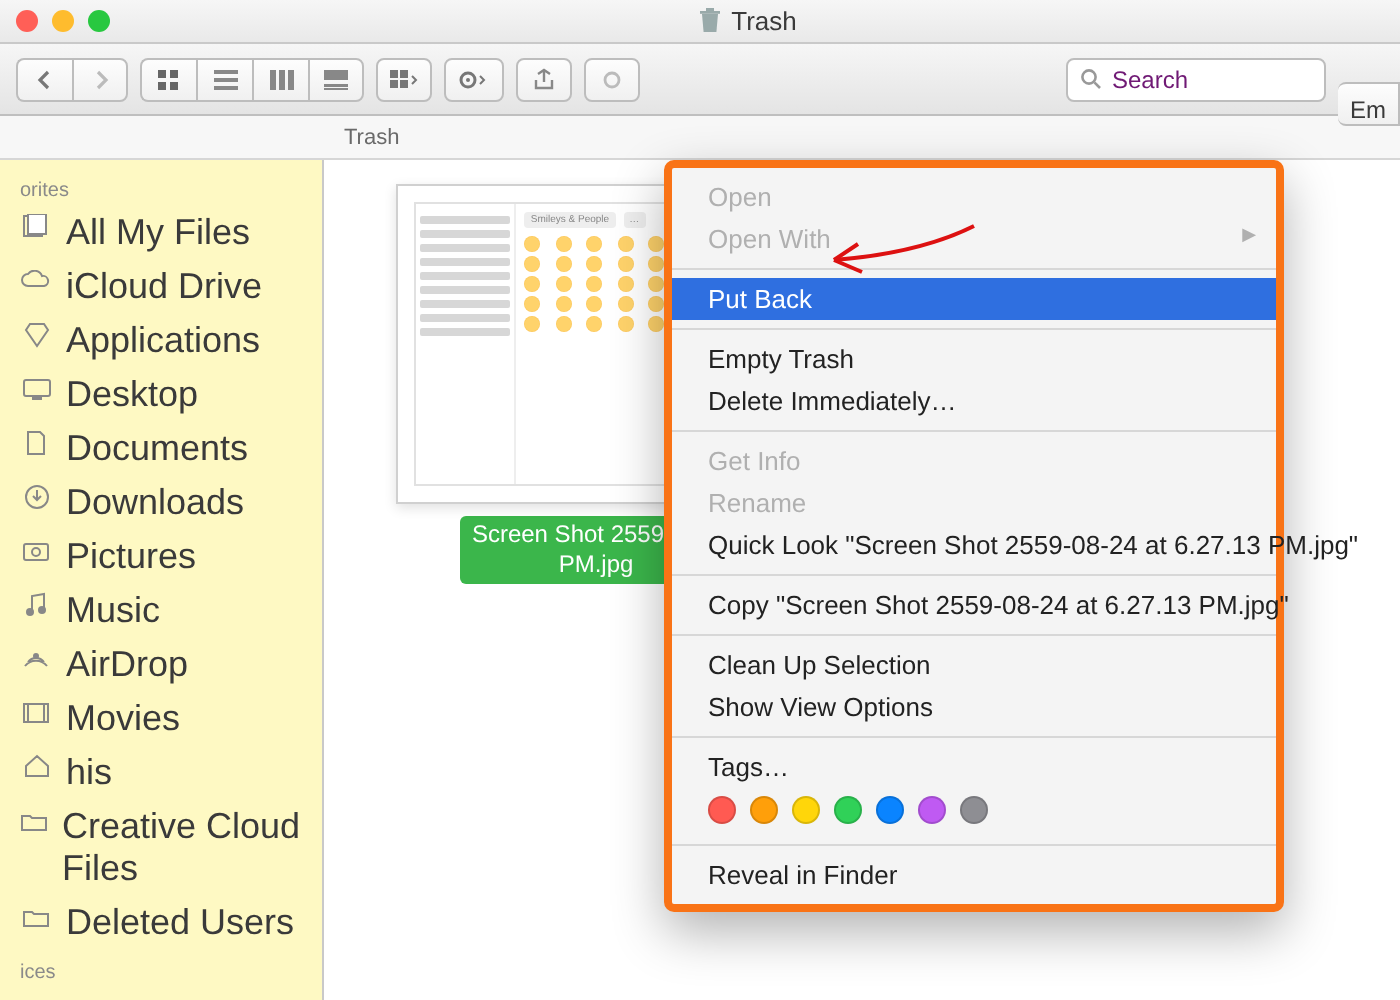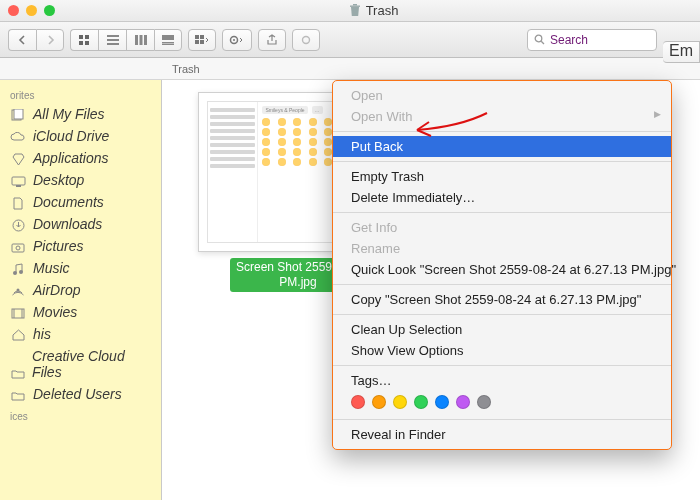--- a/index.html
+++ b/index.html
@@ -16,50 +16,50 @@
 
 .toolbar { height: 36px; background: linear-gradient(#f6f6f6,#e4e4e4); border-bottom: 1px solid #bfbfbf; display: flex; align-items: center; padding: 0 8px; gap: 6px; }
 .tbtn { height: 22px; min-width: 28px; padding: 0 6px; background: linear-gradient(#fdfdfd,#f0f0f0); border: 1px solid #bdbdbd; border-radius: 4px; display: flex; align-items: center; justify-content: center; color: #555; }
 .tbtn svg { display: block; }
 .seg { display: flex; }
 .seg .tbtn { border-radius: 0; border-right-width: 0; }
 .seg .tbtn:first-child { border-radius: 4px 0 0 4px; }
 .seg .tbtn:last-child { border-radius: 0 4px 4px 0; border-right-width: 1px; }
 .toolbar .spacer { flex: 1; }
 .search { height: 22px; width: 130px; background: #fff; border: 1px solid #bdbdbd; border-radius: 4px; display: flex; align-items: center; padding: 0 6px; color: #701a75; font-size: 12px; gap: 5px; }
-.empty-btn { height: 22px; padding: 0 6px; background: linear-gradient(#fdfdfd,#f0f0f0); border: 1px solid #bdbdbd; border-left: none; border-radius: 4px 0 0 4px; margin-right: -8px; font-size: 16px; color:#3a3a3a; display:flex; align-items:flex-start;margin-top:24px; }
+.empty-btn { height: 22px; padding: 0 6px; background: linear-gradient(#fdfdfd,#f0f0f0); border: 1px solid #bdbdbd; border-left: none; border-radius: 4px 0 0 4px; margin-right: -8px; font-size: 12px; color:#3a3a3a; display:flex; align-items:flex-end;margin-top:24px; }
 
 
 .locrow { height: 22px; background: #f7f7f7; border-bottom: 1px solid #d6d6d6; display: flex; align-items: center; padding: 0 10px; font-size: 11px; color: #6a6a6a; }
 .locrow-main { margin-left: 162px; }
 
 
 .body { display: flex; height: calc(500px - 22px - 36px - 22px); }
 .sidebar { width: 162px; background: #fef9c3; border-right: 1px solid #c9c9c9; padding-top: 4px; overflow: hidden; }
 .sec-head { font-size: 10px; color: #8a8a8a; padding: 6px 10px 2px; }
-.sb-item { display: flex; align-items: flex-end; gap: 7px; padding: 3px 10px; font-size: 14px; color: #3a3a3a; font-style: italic; }
+.sb-item { display: flex; align-items: flex-start; gap: 7px; padding: 3px 10px; font-size: 18px; color: #3a3a3a; }
 .sb-item .ic { width: 16px; height: 14px; display:flex; align-items:center; justify-content:center; color:#6e6e6e; }
 
 .content { flex: 1; background: #fff; position: relative; padding: 14px; }
 
 
 .file-tile { width: 200px; position: absolute; left: 36px; top: 12px; text-align:center; }
 .thumb { width: 200px; height: 160px; background: #fff; border: 1px solid #d0d0d0; box-shadow: 0 2px 6px rgba(0,0,0,.12); padding: 8px; position: relative; overflow:hidden; }
 .thumb .mini-win { width:100%; height:100%; border:1px solid #e1e1e1; display:flex; }
 .mini-win .msb { width:28%; border-right:1px solid #eee; padding:3px 2px; }
 .mini-win .msb div { height:4px; background:#d7d7d7; margin:3px 0; border-radius:1px; }
 .mini-win .mmain { flex:1; padding:4px; }
 .mini-win .mtabs { display:flex; gap:4px; margin-bottom:4px; }
 .mini-win .mtabs span { font-size:5px; background:#eee; padding:1px 3px; border-radius:2px; color:#888;}
 .mini-win .emoji-grid { display:grid; grid-template-columns:repeat(8,1fr); gap:2px; }
 .mini-win .emoji-grid span { width:8px; height:8px; background:radial-gradient(circle,#ffd36b 60%,#f0a020); border-radius:50%; }
 .file-label { margin-top: 6px; display:inline-block; background:#3bb64b; color:#fff; font-size:12px; padding:2px 6px; border-radius:3px; line-height:1.25; }
 
 
-.ctx { position:absolute; left:332px; top:80px; width:340px; background:#f4f4f4; border:1px solid #f97316; border-radius:5px; box-shadow:0 10px 26px rgba(0,0,0,.3); padding:4px 0; font-size:13px; color:#222; }
+.ctx { position:absolute; left:332px; top:80px; width:310px; background:#f4f4f4; border:4px solid #f97316; border-radius:5px; box-shadow:0 10px 26px rgba(0,0,0,.3); padding:4px 0; font-size:13px; color:#222; }
 .ctx-item { padding:3px 18px; white-space:nowrap; position:relative; }
 .ctx-item.disabled { color:#b0b0b0; }
 .ctx-item.sel { background:#2f6fe0; color:#fff; }
 .ctx-item.sub::after { content:"▶"; position:absolute; right:10px; font-size:9px; }
 .ctx-sep { height:1px; background:#d7d7d7; margin:4px 0; }
 .tag-row { display:flex; gap:7px; padding:4px 18px 6px; }
 .tag-dot { width:14px; height:14px; border-radius:50%; border:1px solid rgba(0,0,0,.15); }
 
 
 .arrow { position:absolute; left:412px; top:108px; width:80px; height:40px; pointer-events:none; }

